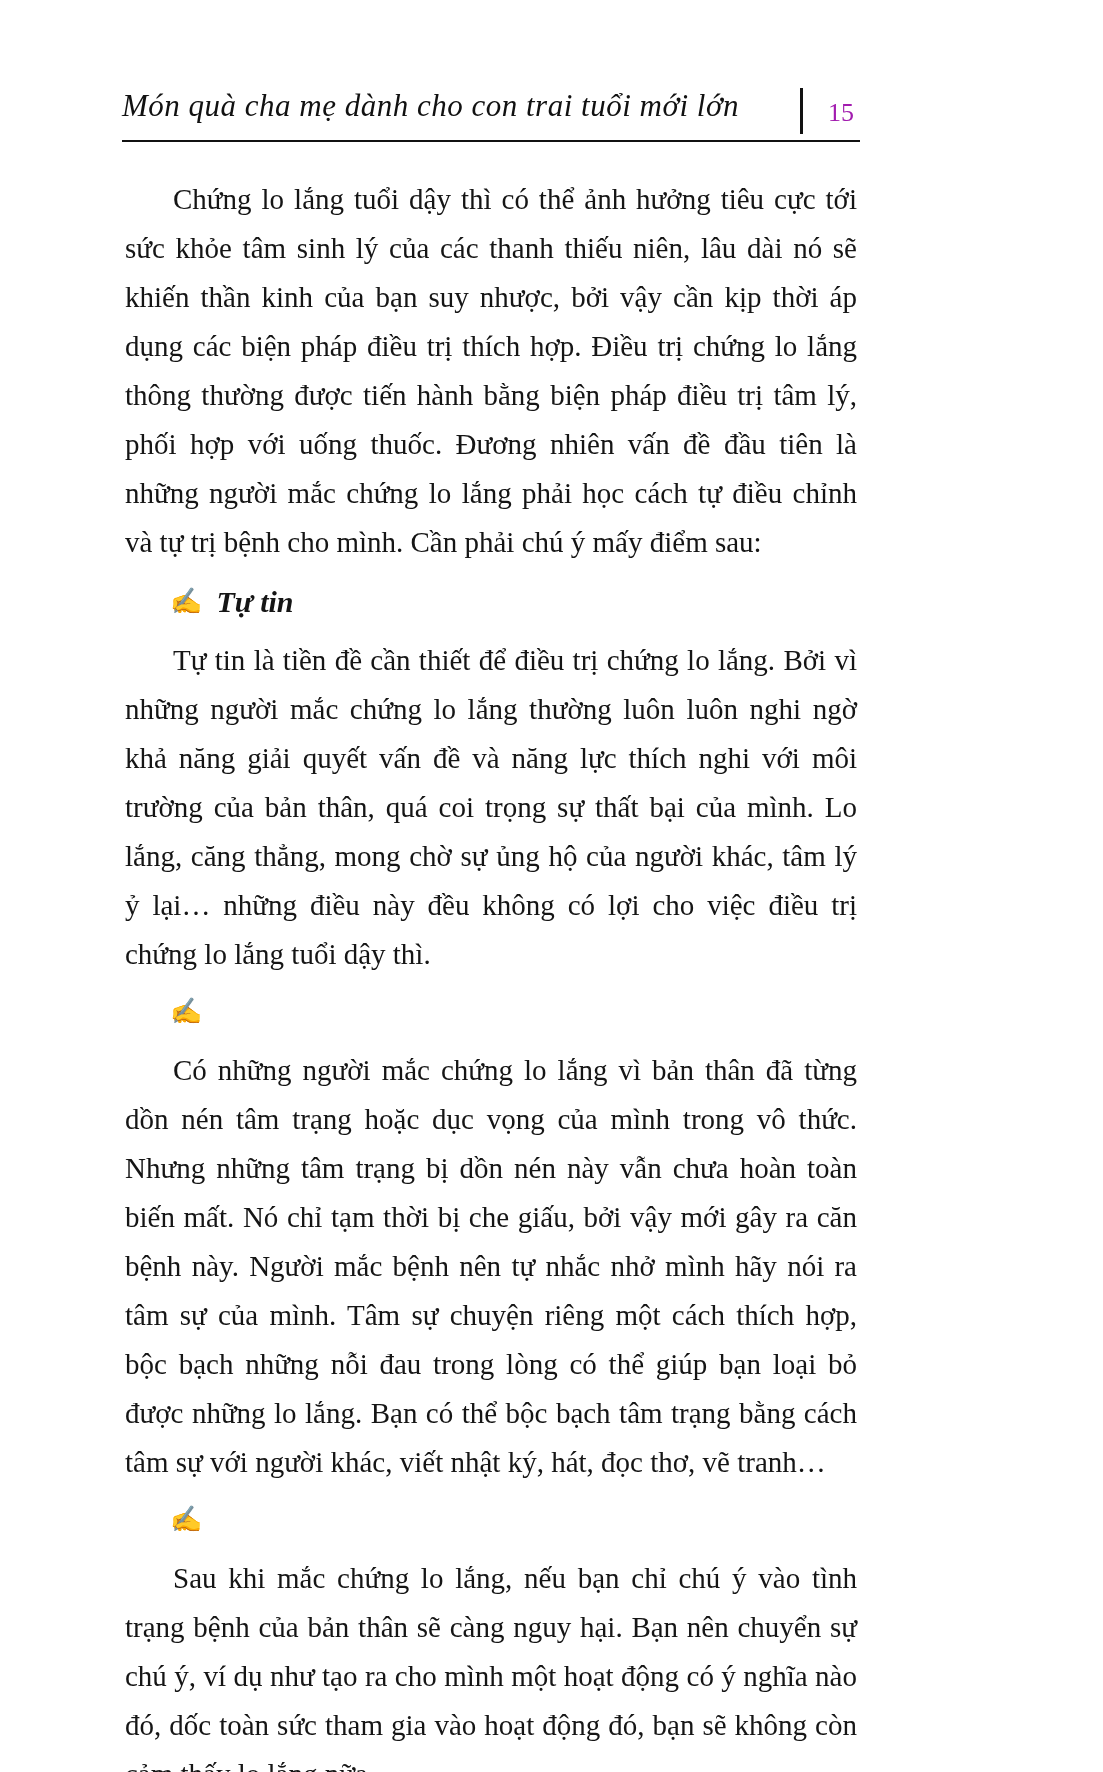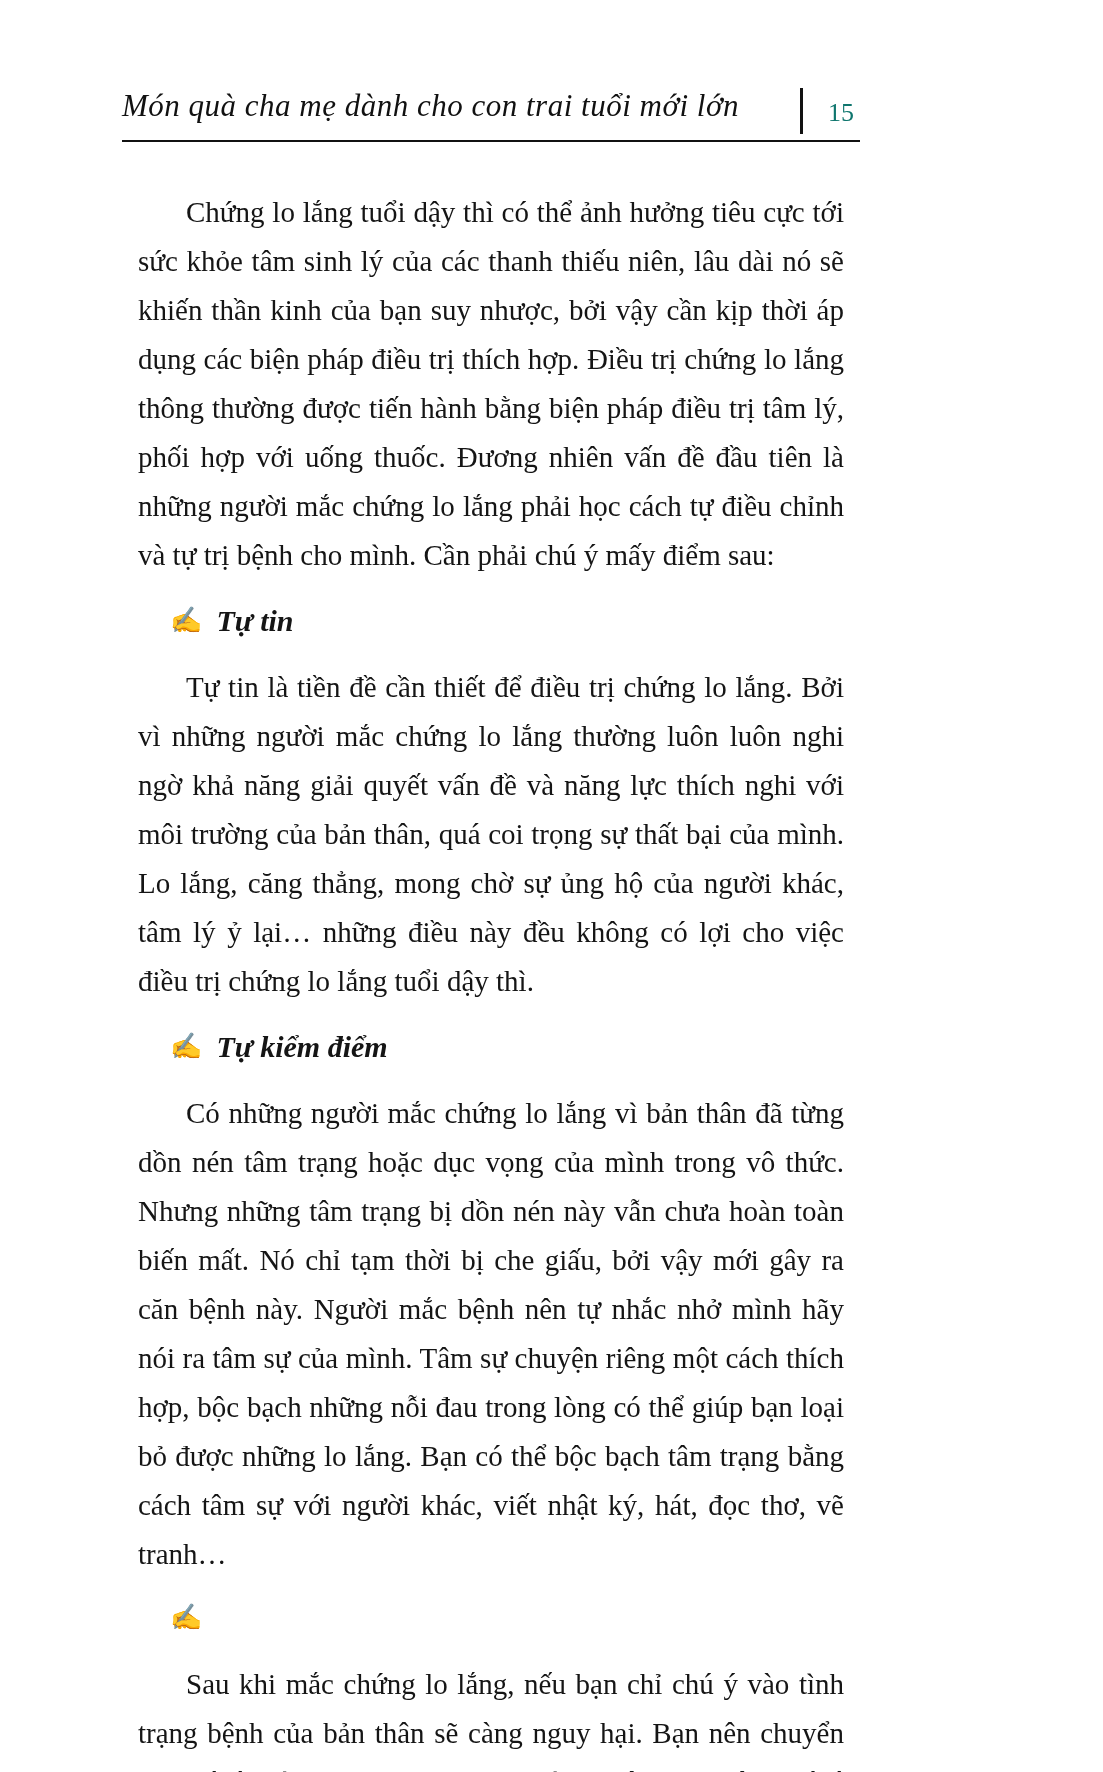--- a/index.html
+++ b/index.html
@@ -48,35 +48,35 @@
     left: 800px;
     width: 3px;
     height: 46px;
     background: #111;
   }
   .page-number {
     position: absolute;
     top: 98px;
     left: 828px;
     font-size: 26px;
-    color: #0f766e;
+    color: #a21caf;
   }
   .body-text {
     position: absolute;
     top: 172px;
     left: 122px;
     width: 738px;
     font-size: 29px;
     line-height: 49px;
     text-align: justify;
     color: #151515;
   }
   .body-text p {
     text-indent: 48px;
-    margin: 16px;
+    margin: 3px;
   }
   .section-heading {
     margin: 10px 0 8px 48px;
     font-size: 30px;
     font-weight: bold;
     font-style: italic;
     display: flex;
     align-items: baseline;
     gap: 14px;
     text-indent: 0;
@@ -110,21 +110,20 @@
 
     <div class="section-heading">
       <span class="section-marker">✍</span>
       <span>Tự tin</span>
     </div>
 
     <p>Tự tin là tiền đề cần thiết để điều trị chứng lo lắng. Bởi vì những người mắc chứng lo lắng thường luôn luôn nghi ngờ khả năng giải quyết vấn đề và năng lực thích nghi với môi trường của bản thân, quá coi trọng sự thất bại của mình. Lo lắng, căng thẳng, mong chờ sự ủng hộ của người khác, tâm lý ỷ lại… những điều này đều không có lợi cho việc điều trị chứng lo lắng tuổi dậy thì.</p>
 
     <div class="section-heading">
       <span class="section-marker">✍</span>
-      <span>Tự kiểm điểm</span>
     </div>
 
     <p>Có những người mắc chứng lo lắng vì bản thân đã từng dồn nén tâm trạng hoặc dục vọng của mình trong vô thức. Nhưng những tâm trạng bị dồn nén này vẫn chưa hoàn toàn biến mất. Nó chỉ tạm thời bị che giấu, bởi vậy mới gây ra căn bệnh này. Người mắc bệnh nên tự nhắc nhở mình hãy nói ra tâm sự của mình. Tâm sự chuyện riêng một cách thích hợp, bộc bạch những nỗi đau trong lòng có thể giúp bạn loại bỏ được những lo lắng. Bạn có thể bộc bạch tâm trạng bằng cách tâm sự với người khác, viết nhật ký, hát, đọc thơ, vẽ tranh…</p>
 
     <div class="section-heading">
       <span class="section-marker">✍</span>
     </div>
 
     <p>Sau khi mắc chứng lo lắng, nếu bạn chỉ chú ý vào tình trạng bệnh của bản thân sẽ càng nguy hại. Bạn nên chuyển sự chú ý, ví dụ như tạo ra cho mình một hoạt động có ý nghĩa nào đó, dốc toàn sức tham gia vào hoạt động đó, bạn sẽ không còn cảm thấy lo lắng nữa.</p>
 

